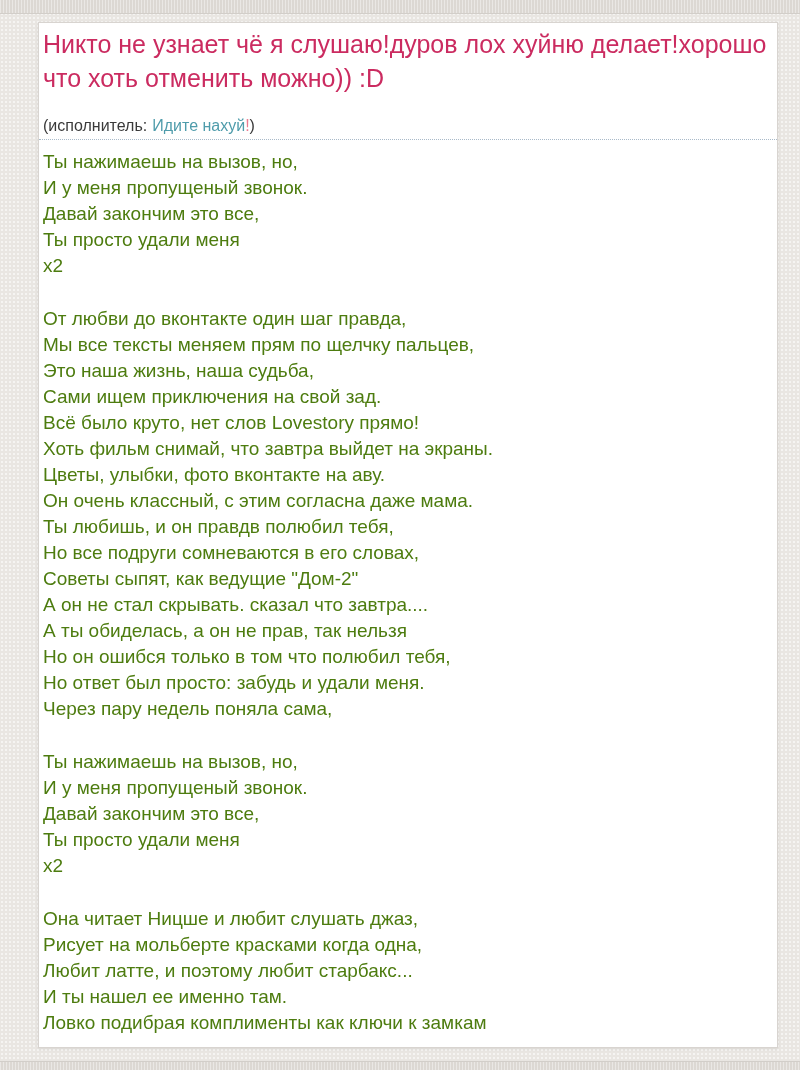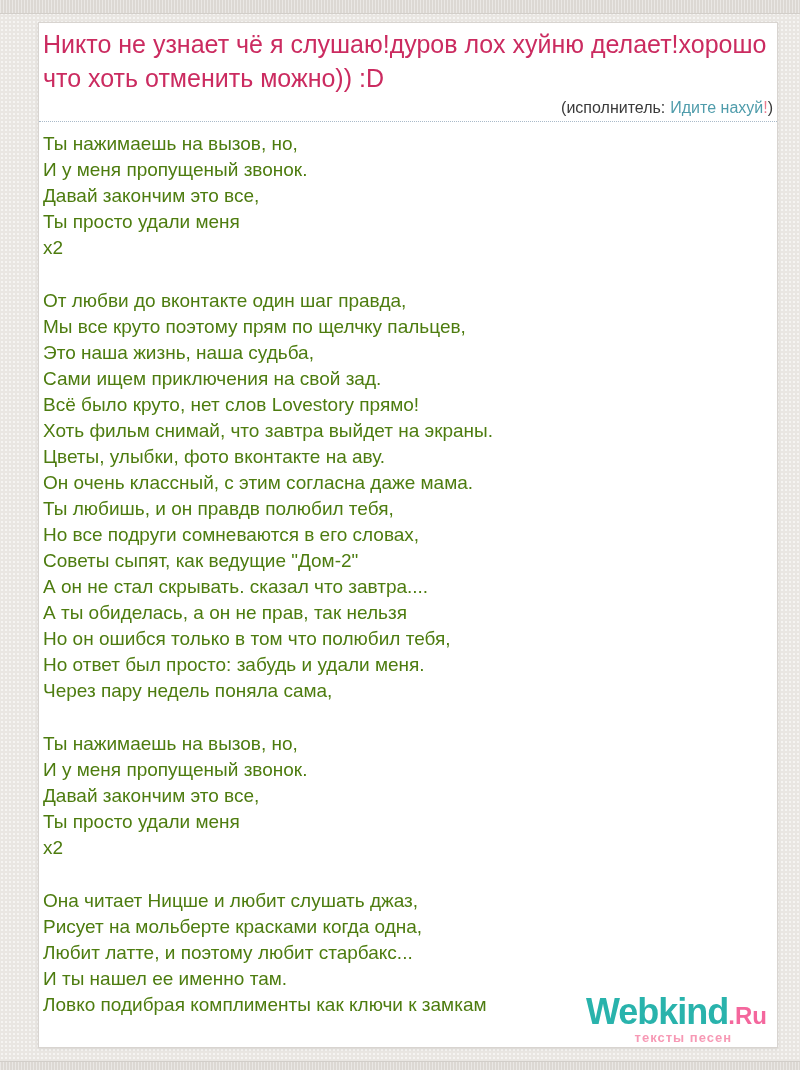--- a/index.html
+++ b/index.html
@@ -31,25 +31,24 @@
     border-bottom:1px dotted #a9bac9;
   }
   .page-title {
     font-size:25px;
     font-weight:normal;
     line-height:34px;
     color:#cb2b60;
     white-space:pre-line;
   }
   .artist-line {
-    margin-top:2px;
+    margin-top:20px;
     font-size:16px;
     line-height:22px;
     color:#3a3a3a;
-    text-align:right;
   }
   .artist-link {
     color:#4f9cab;
     text-decoration:none;
     margin-left:5px;
     cursor:pointer;
   }
   .artist-excl { color:#ec7b90; }
 
   .lyrics {
@@ -108,21 +107,21 @@
   <div class="lyrics">
       <div class="stanza">
         <div class="lyric-line">Ты нажимаешь на вызов, но,</div>
         <div class="lyric-line">И у меня пропущеный звонок.</div>
         <div class="lyric-line">Давай закончим это все,</div>
         <div class="lyric-line">Ты просто удали меня</div>
         <div class="lyric-line">х2</div>
       </div>
       <div class="stanza">
         <div class="lyric-line">От любви до вконтакте один шаг правда,</div>
-        <div class="lyric-line">Мы все круто поэтому прям по щелчку пальцев,</div>
+        <div class="lyric-line">Мы все тексты меняем прям по щелчку пальцев,</div>
         <div class="lyric-line">Это наша жизнь, наша судьба,</div>
         <div class="lyric-line">Сами ищем приключения на свой зад.</div>
         <div class="lyric-line">Всё было круто, нет слов Lovestory прямо!</div>
         <div class="lyric-line">Хоть фильм снимай, что завтра выйдет на экраны.</div>
         <div class="lyric-line">Цветы, улыбки, фото вконтакте на аву.</div>
         <div class="lyric-line">Он очень классный, с этим согласна даже мама.</div>
         <div class="lyric-line">Ты любишь, и он правдв полюбил тебя,</div>
         <div class="lyric-line">Но все подруги сомневаются в его словах,</div>
         <div class="lyric-line">Советы сыпят, как ведущие "Дом-2"</div>
         <div class="lyric-line">А он не стал скрывать. сказал что завтра....</div>
@@ -140,20 +139,16 @@
       </div>
       <div class="stanza">
         <div class="lyric-line">Она читает Ницше и любит слушать джаз,</div>
         <div class="lyric-line">Рисует на мольберте красками когда одна,</div>
         <div class="lyric-line">Любит латте, и поэтому любит старбакс...</div>
         <div class="lyric-line">И ты нашел ее именно там.</div>
         <div class="lyric-line">Ловко подибрая комплименты как ключи к замкам</div>
       </div>
     </div>
 
-  <div class="logo">
-    <div class="logo-main"><span>Webkind</span><span class="logo-suffix">.Ru</span></div>
-    <div class="logo-tagline">тексты песен</div>
-  </div>
 
 </div>
 
 <div class="edge-strip bottom"></div>
 
 </body></html>

